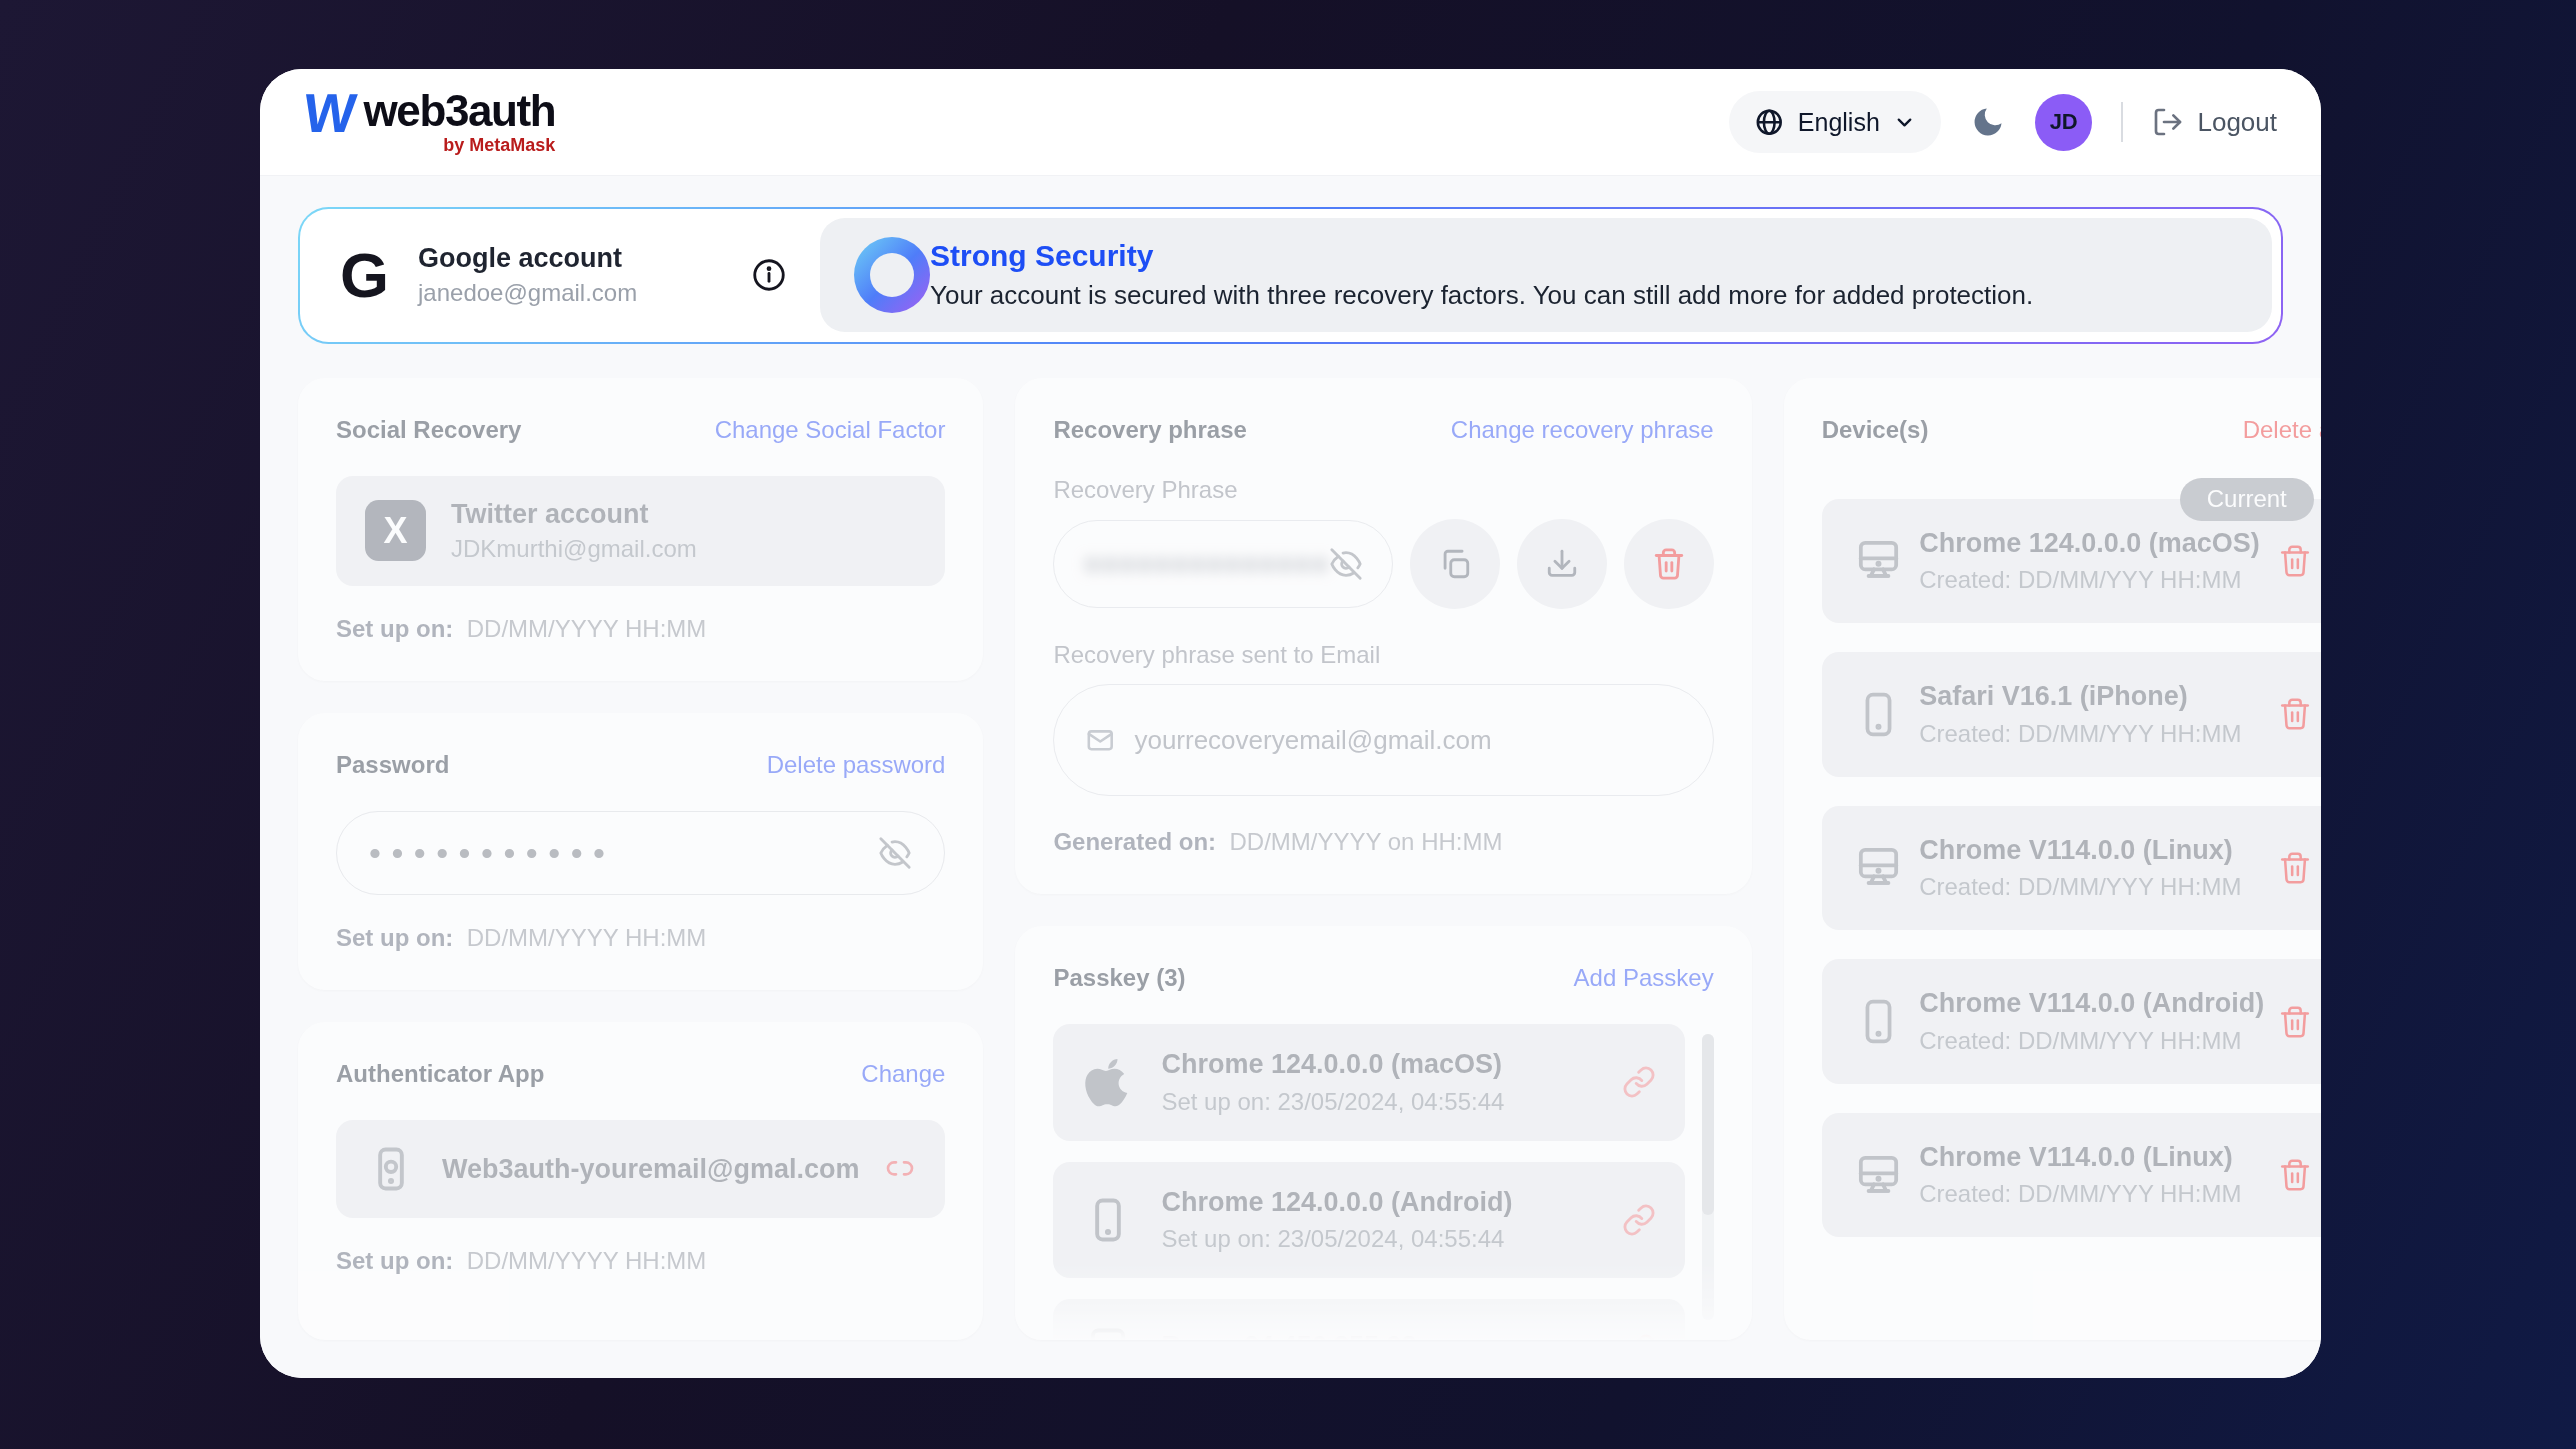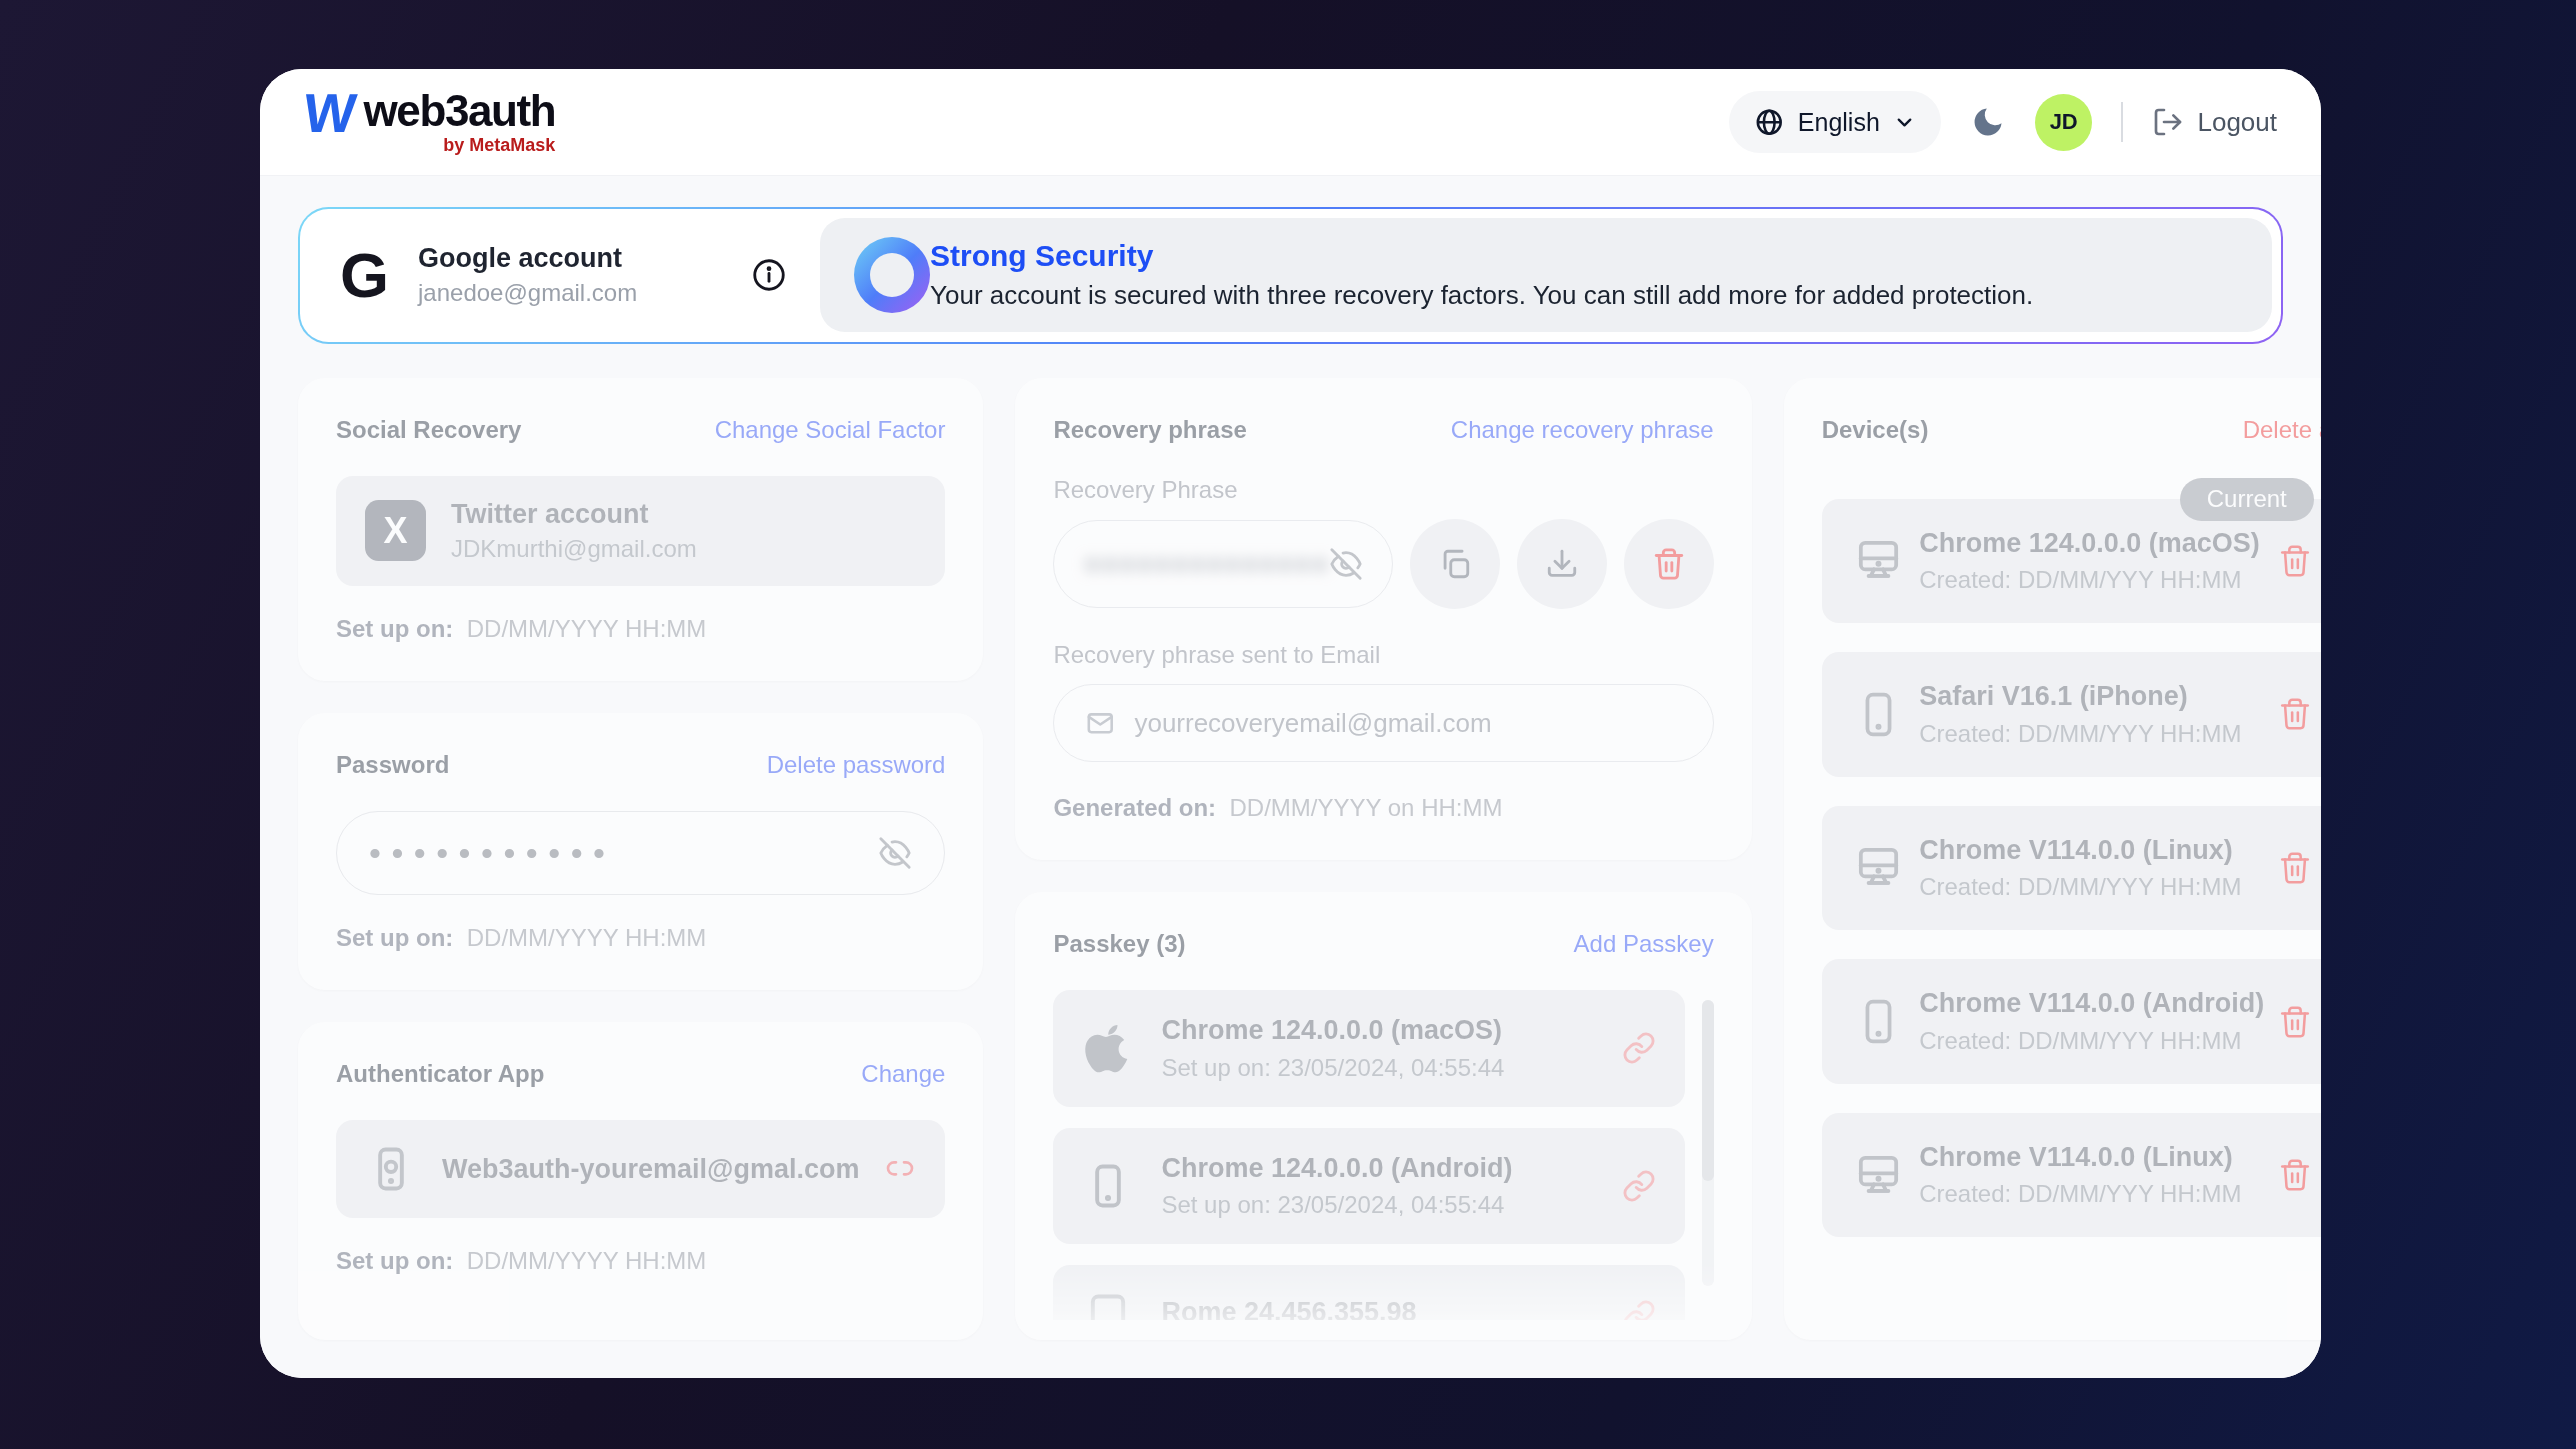--- a/index.html
+++ b/index.html
@@ -29,21 +29,21 @@
   .logo-word { font-size:44px; font-weight:600; color:#0d0d17; letter-spacing:-1.4px; line-height:46px; }
   .logo-byline { font-size:18px; font-weight:700; color:#b91c1c; margin-top:1.9px; }
   .topbar-right { display:flex; align-items:center; gap:29px; }
   .lang-pill {
     display:flex; align-items:center; gap:13.4px; background:#f5f6f8;
     border-radius:953px; padding:15.3px 25px; cursor:pointer;
   }
   .lang-label { font-size:25px; color:#0f172a; }
   .icon-btn { display:flex; align-items:center; justify-content:center; cursor:pointer; }
   .avatar {
-    width:57px; height:57px; border-radius:50%; background:#bef264;
+    width:57px; height:57px; border-radius:50%; background:#8b5cf6;
     display:flex; align-items:center; justify-content:center;
     font-size:22px; font-weight:600; color:#0f172a; cursor:pointer;
   }
   .vdivider { width:1.9px; height:40px; background:#d9dce1; }
   .logout { display:flex; align-items:center; gap:13.4px; cursor:pointer; }
   .logout-label { font-size:26px; color:#4b5563; }
   
   .content {
     flex:1; background:#f8f9fb; padding:30.5px 38px 38px;
     display:flex; flex-direction:column; overflow:hidden;
@@ -121,21 +121,21 @@
     flex:1; border:1.9px solid #dcdfe4; border-radius:953px; height:88px;
     display:flex; align-items:center; justify-content:space-between;
     padding:0 29px; min-width:0; background:#ffffff;
   }
   .phrase-masked { font-size:29px; color:#9ca1aa; filter:blur(6.7px); white-space:nowrap; overflow:hidden; }
   .circle-btn {
     width:90px; height:90px; border-radius:50%; background:#e9ebef; flex:0 0 90px;
     display:flex; align-items:center; justify-content:center; cursor:pointer;
   }
   .email-pill {
-    border:1.9px solid #dcdfe4; border-radius:953px; height:78px;
+    border:1.9px solid #dcdfe4; border-radius:953px; height:112px;
     display:flex; align-items:center; gap:19px; padding:0 30.5px; background:#ffffff;
     margin-bottom:32px;
   }
   .email-text { font-size:26px; color:#8b919b; }
   
   .pk-list { position:relative; margin-top:32px; height:330px; overflow:hidden; padding-right:29px; }
   .pk-rows { display:flex; flex-direction:column; gap:21px; }
   .pk-row {
     background:#e9ebef; border-radius:17px; padding:25px 29px;
     display:flex; align-items:center; gap:27px;

